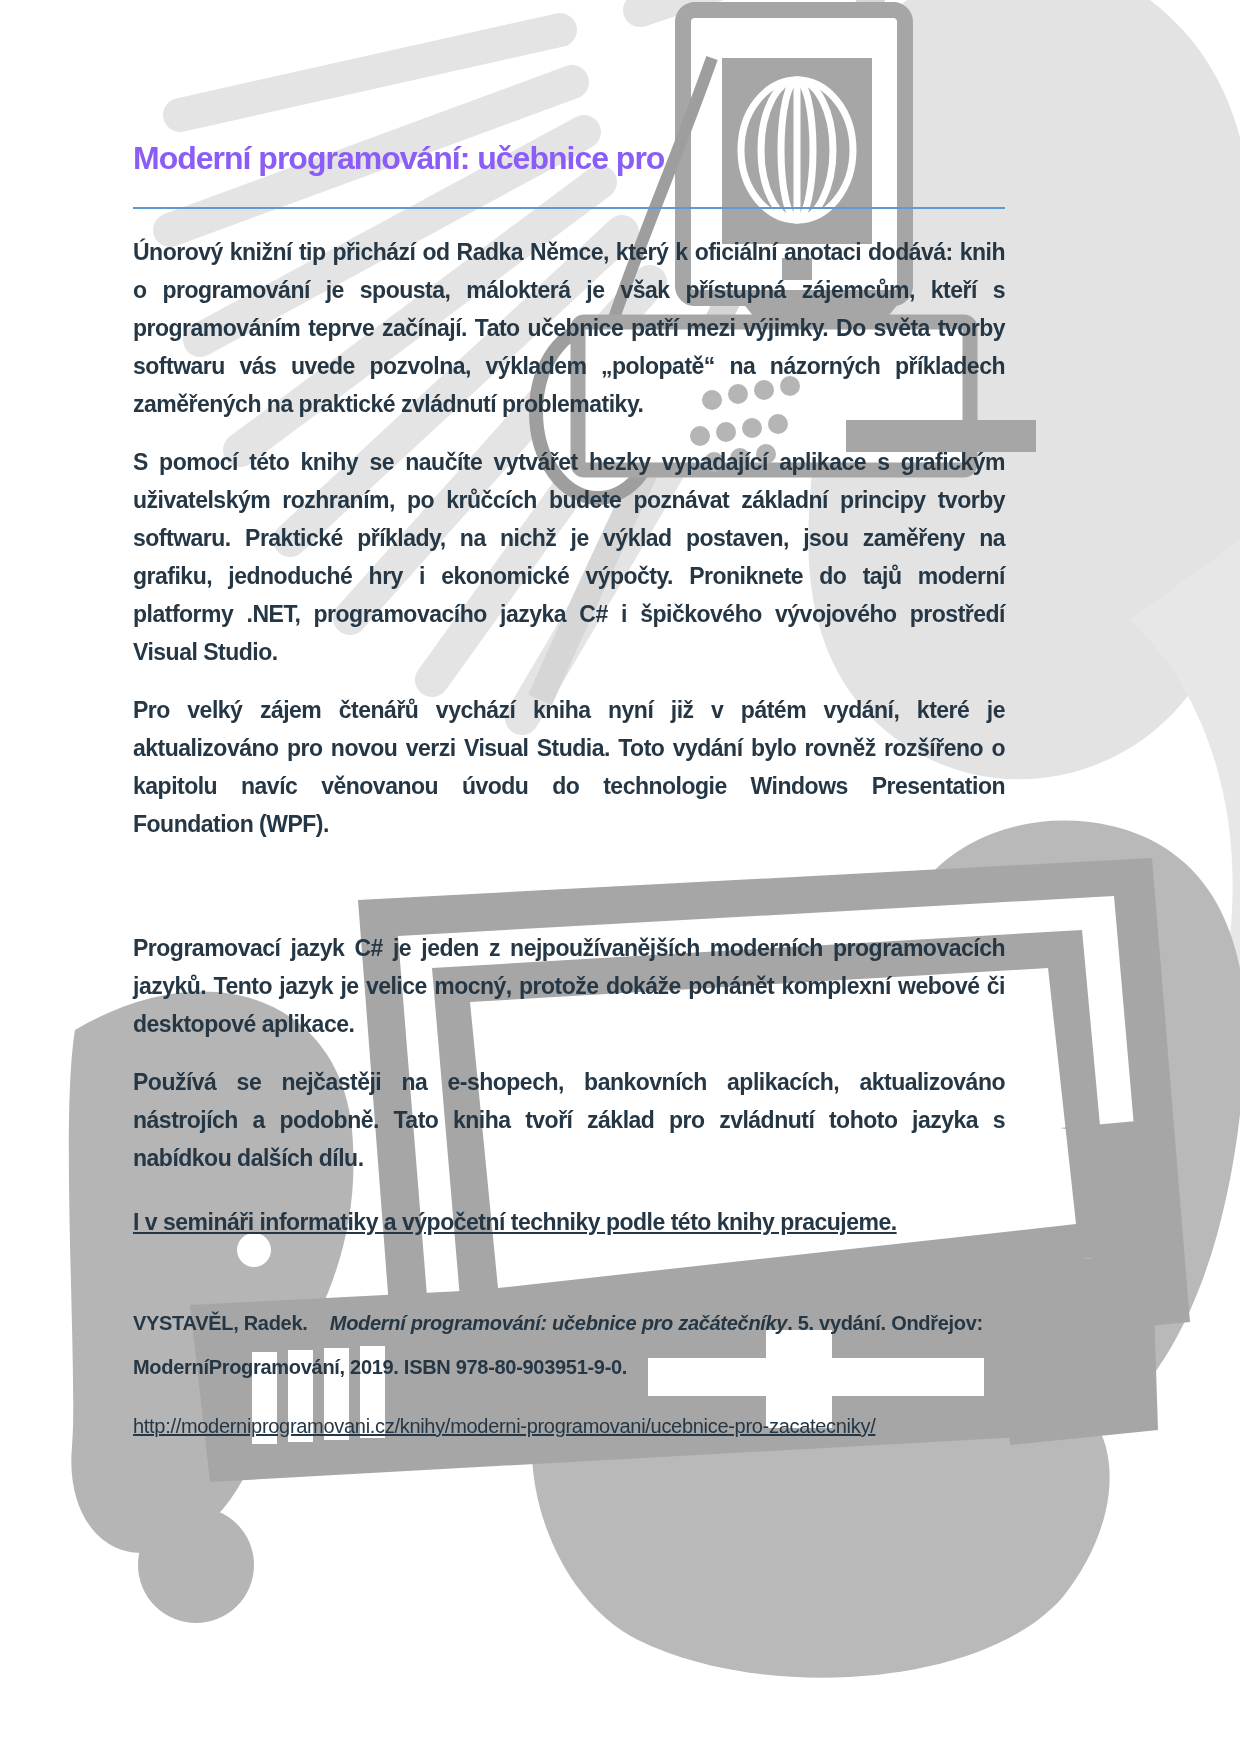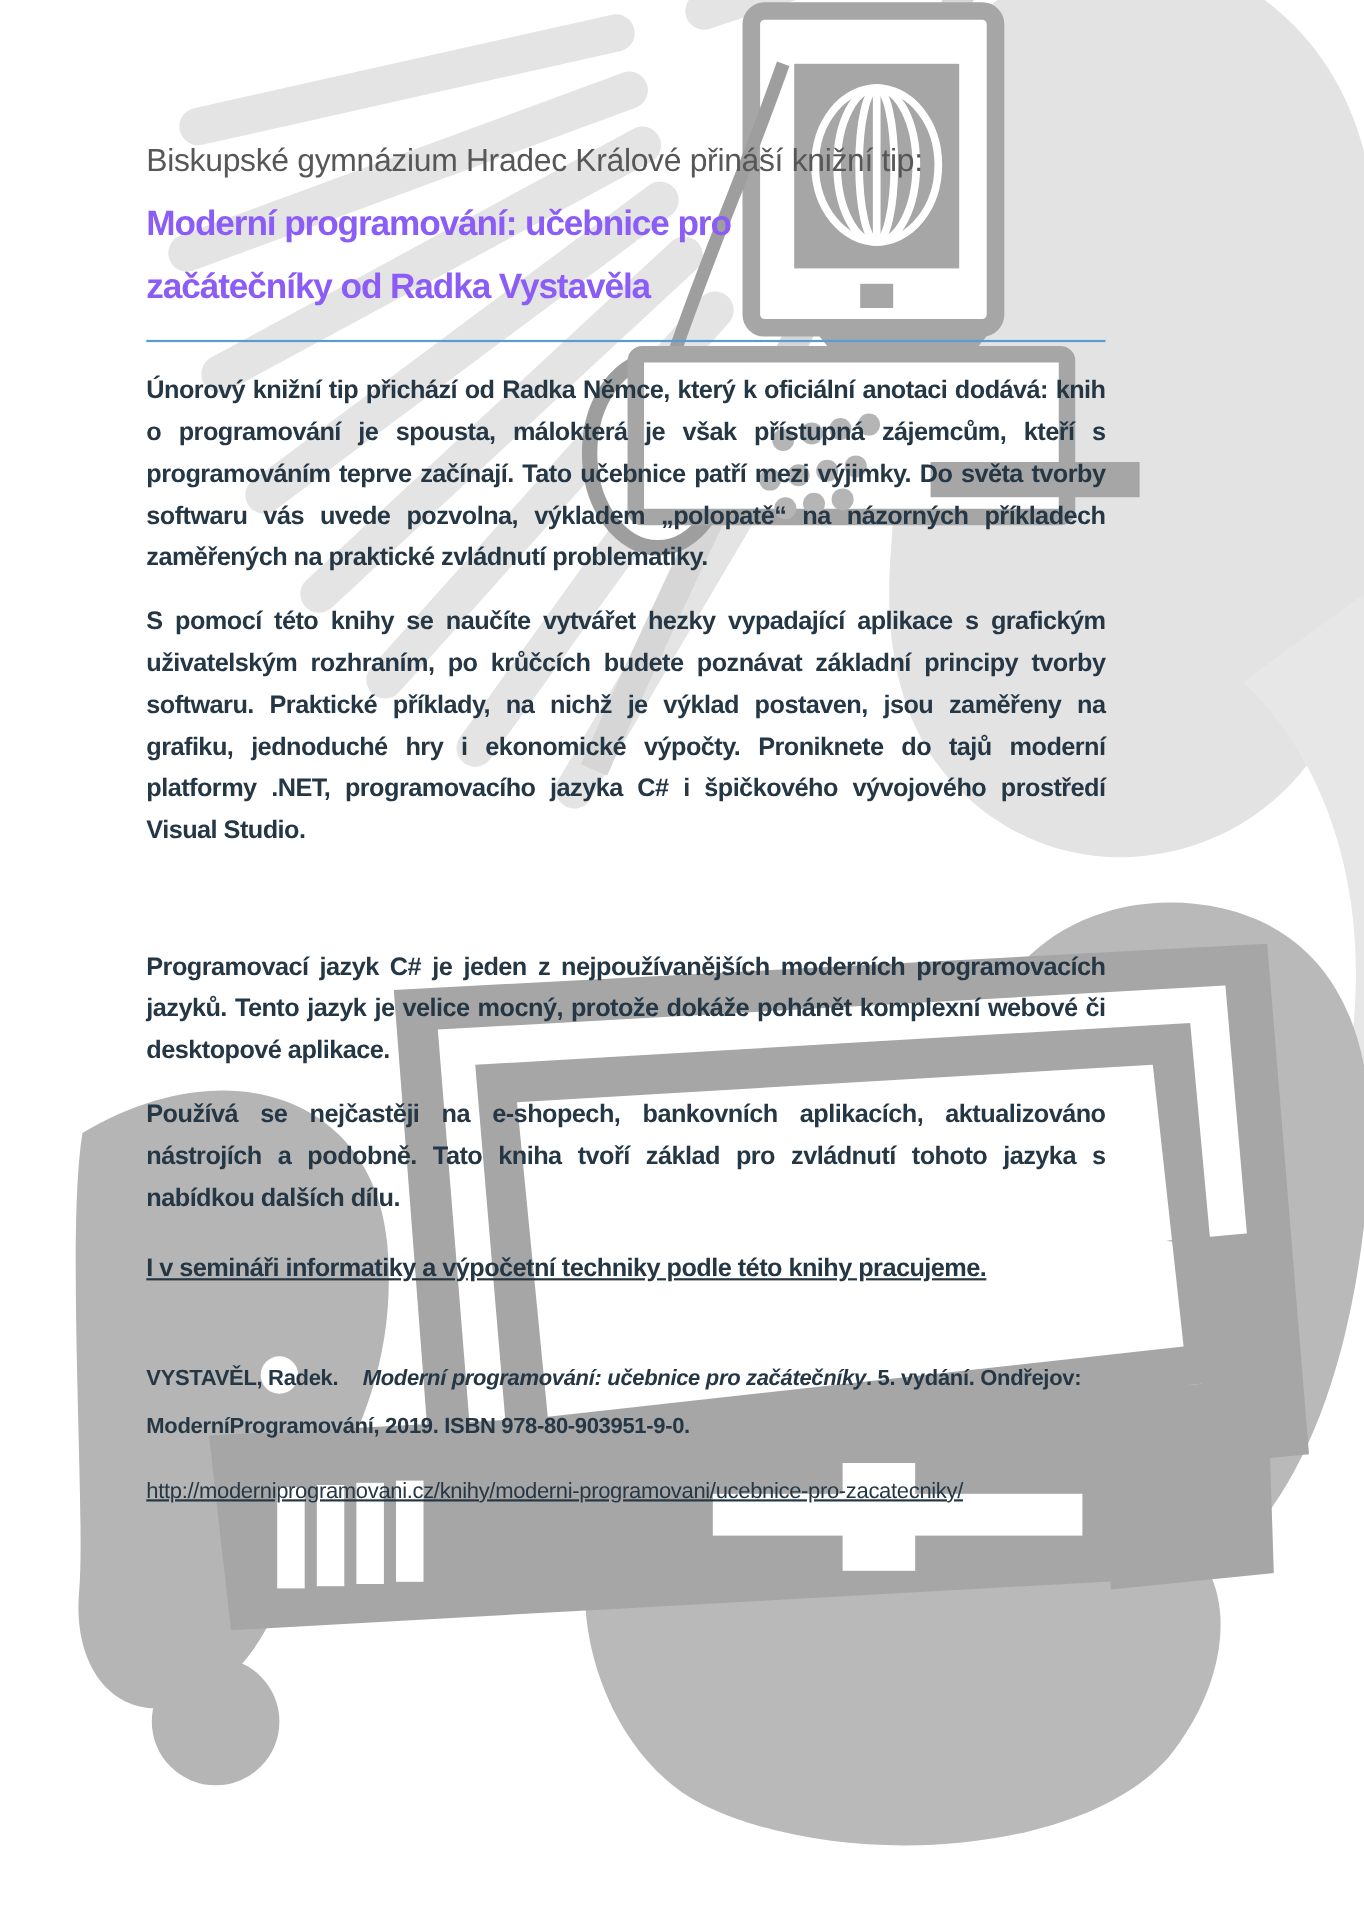--- a/index.html
+++ b/index.html
@@ -164,28 +164,28 @@
         <rect x="324" y="1348" width="25" height="92"></rect>
         <rect x="360" y="1346" width="25" height="92"></rect>
         <rect x="648" y="1358" width="336" height="38"></rect>
         <rect x="766" y="1330" width="66" height="98"></rect>
       </g>
       <polygon points="1060,1128 1148,1120 1158,1430 1010,1445 1006,1390 1096,1380 1088,1132" fill="#a6a6a6"></polygon>
     </g>
   </svg>
 
   <div class="content">
-    <div class="kicker">Biskupské gymnázium Hradec Králové přináší knižní tip:</div>
 
-    <h1 class="title"><span>Moderní programování: učebnice pro</span><br><span>začátečníky od Radka Vystavěla</span></h1>
+    <h1 class="title"><span>Moderní programování: učebnice pro</span><br></h1>
 
     <hr class="rule">
 
     <p class="body-par first-par">Únorový knižní tip přichází od Radka Němce, který k oficiální anotaci dodává: knih o programování je spousta, málokterá je však přístupná zájemcům, kteří s programováním teprve začínají. Tato učebnice patří mezi výjimky. Do světa tvorby softwaru vás uvede pozvolna, výkladem „polopatě“ na názorných příkladech zaměřených na praktické zvládnutí problematiky.</p>
     <p class="body-par">S pomocí této knihy se naučíte vytvářet hezky vypadající aplikace s grafickým uživatelským rozhraním, po krůčcích budete poznávat základní principy tvorby softwaru. Praktické příklady, na nichž je výklad postaven, jsou zaměřeny na grafiku, jednoduché hry i ekonomické výpočty. Proniknete do tajů moderní platformy .NET, programovacího jazyka C# i špičkového vývojového prostředí Visual Studio.</p>
+    <p class="body-par">Pro velký zájem čtenářů vychází kniha nyní již v pátém vydání, které je aktualizováno pro novou verzi Visual Studia. Toto vydání bylo rovněž rozšířeno o kapitolu navíc věnovanou úvodu do technologie Windows Presentation Foundation (WPF).</p>
     <p class="body-par gap-before">Programovací jazyk C# je jeden z nejpoužívanějších moderních programovacích jazyků. Tento jazyk je velice mocný, protože dokáže pohánět komplexní webové či desktopové aplikace.</p>
     <p class="body-par">Používá se nejčastěji na e-shopech, bankovních aplikacích, aktualizováno nástrojích a podobně. Tato kniha tvoří základ pro zvládnutí tohoto jazyka s nabídkou dalších dílu.</p>
     <p class="body-par single-line">I v semináři informatiky a výpočetní techniky podle této knihy pracujeme.</p>
 
     <p class="citation"><span>VYSTAVĚL, Radek. </span><em>Moderní programování: učebnice pro začátečníky</em><span>. 5. vydání. Ondřejov: ModerníProgramování, 2019. ISBN 978-80-903951-9-0.</span></p>
 
     <a class="url-link">http://moderniprogramovani.cz/knihy/moderni-programovani/ucebnice-pro-zacatecniky/</a>
   </div>
 </div>
 

